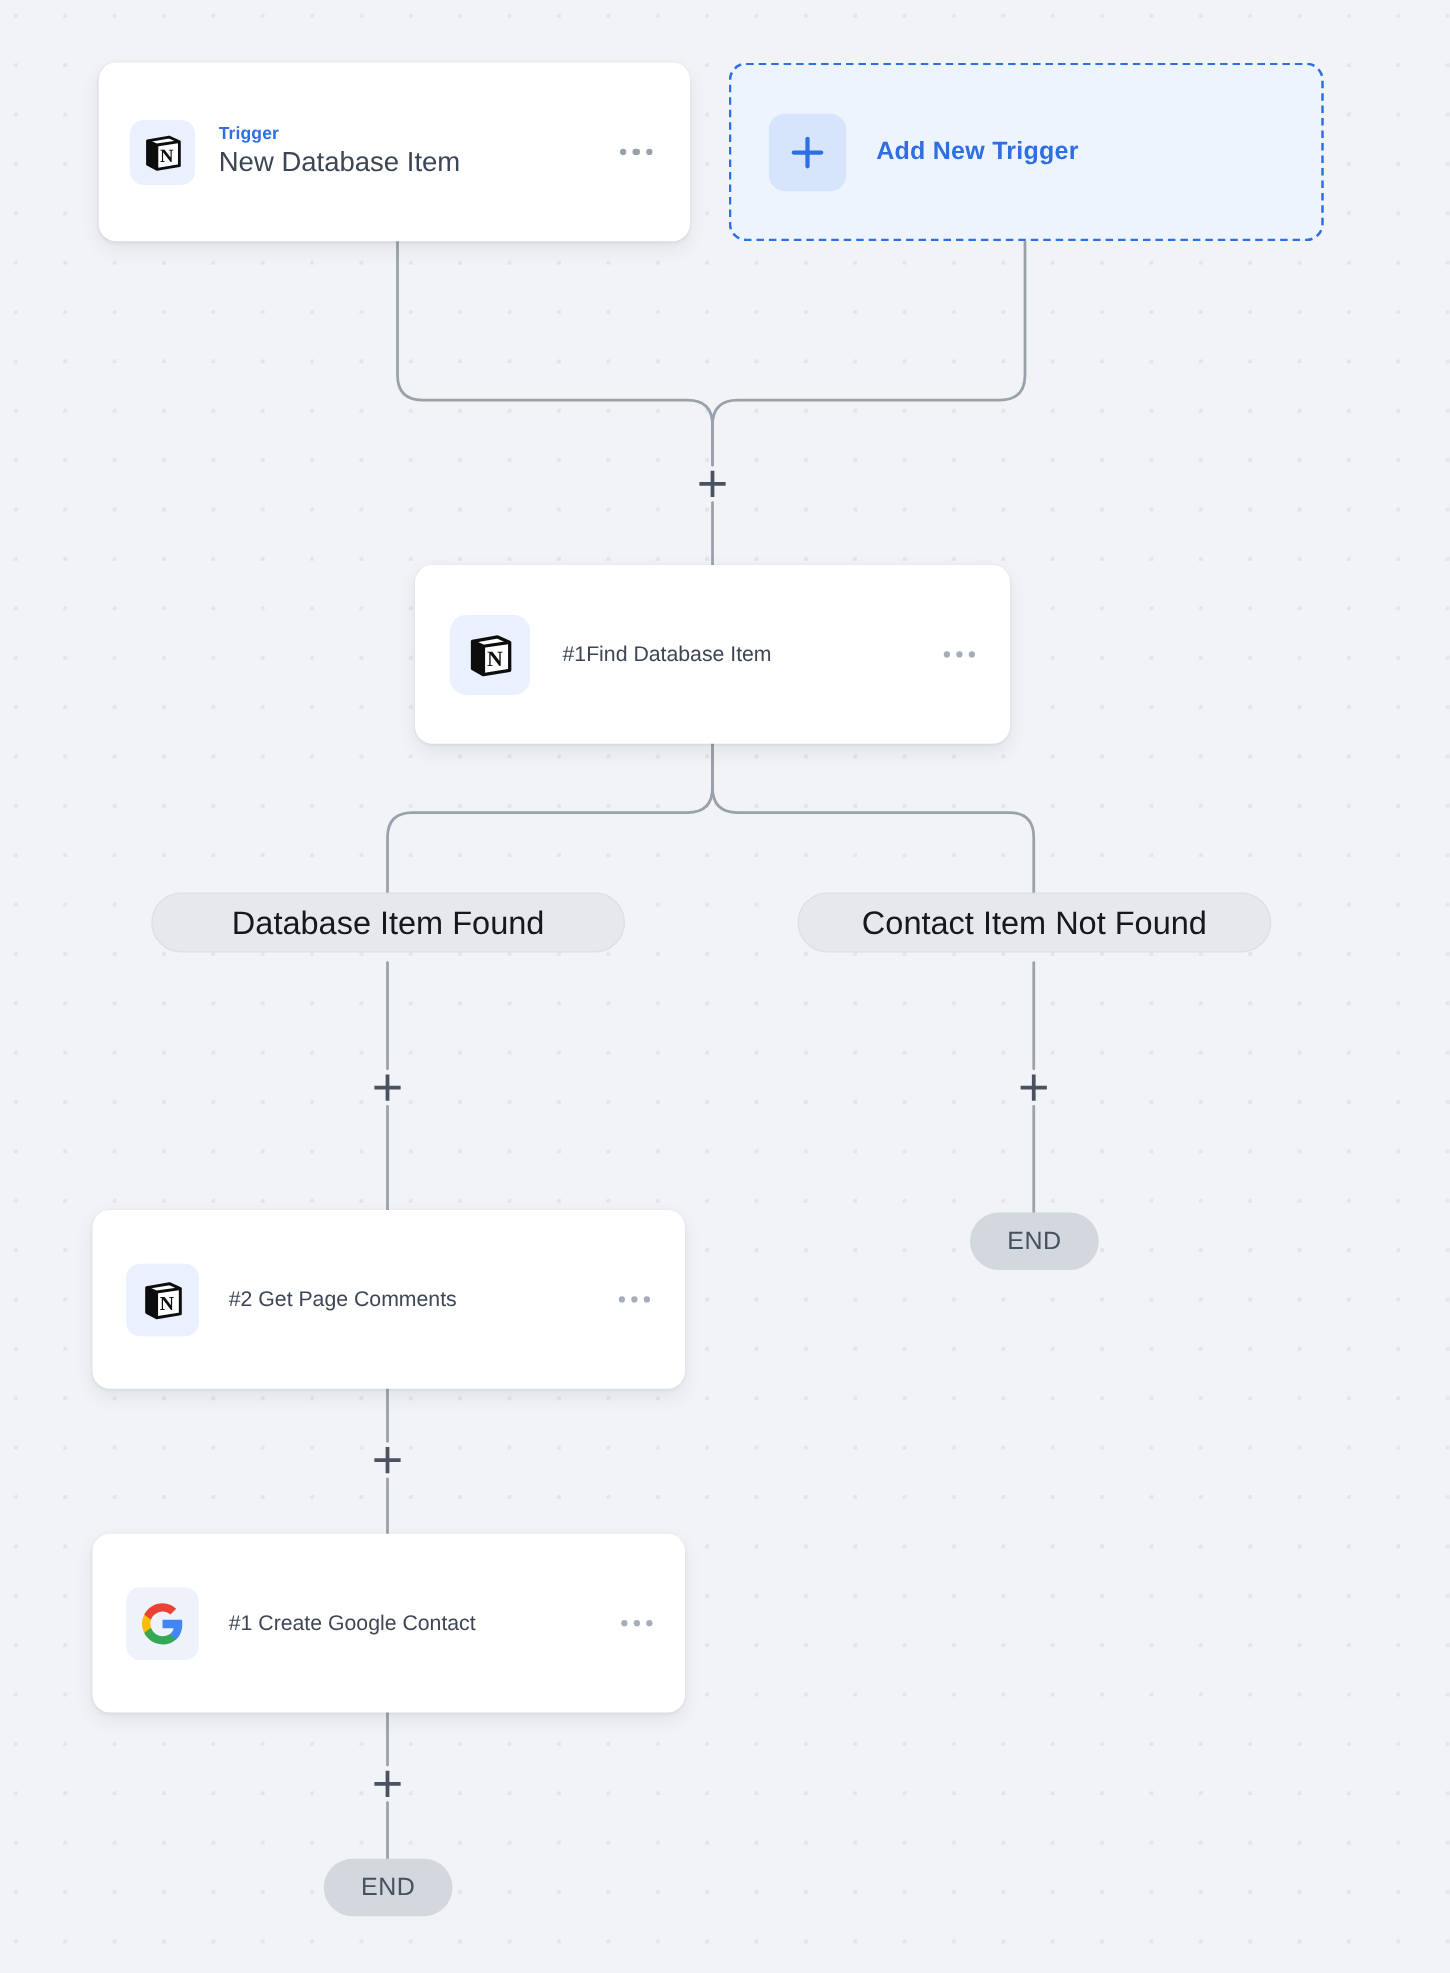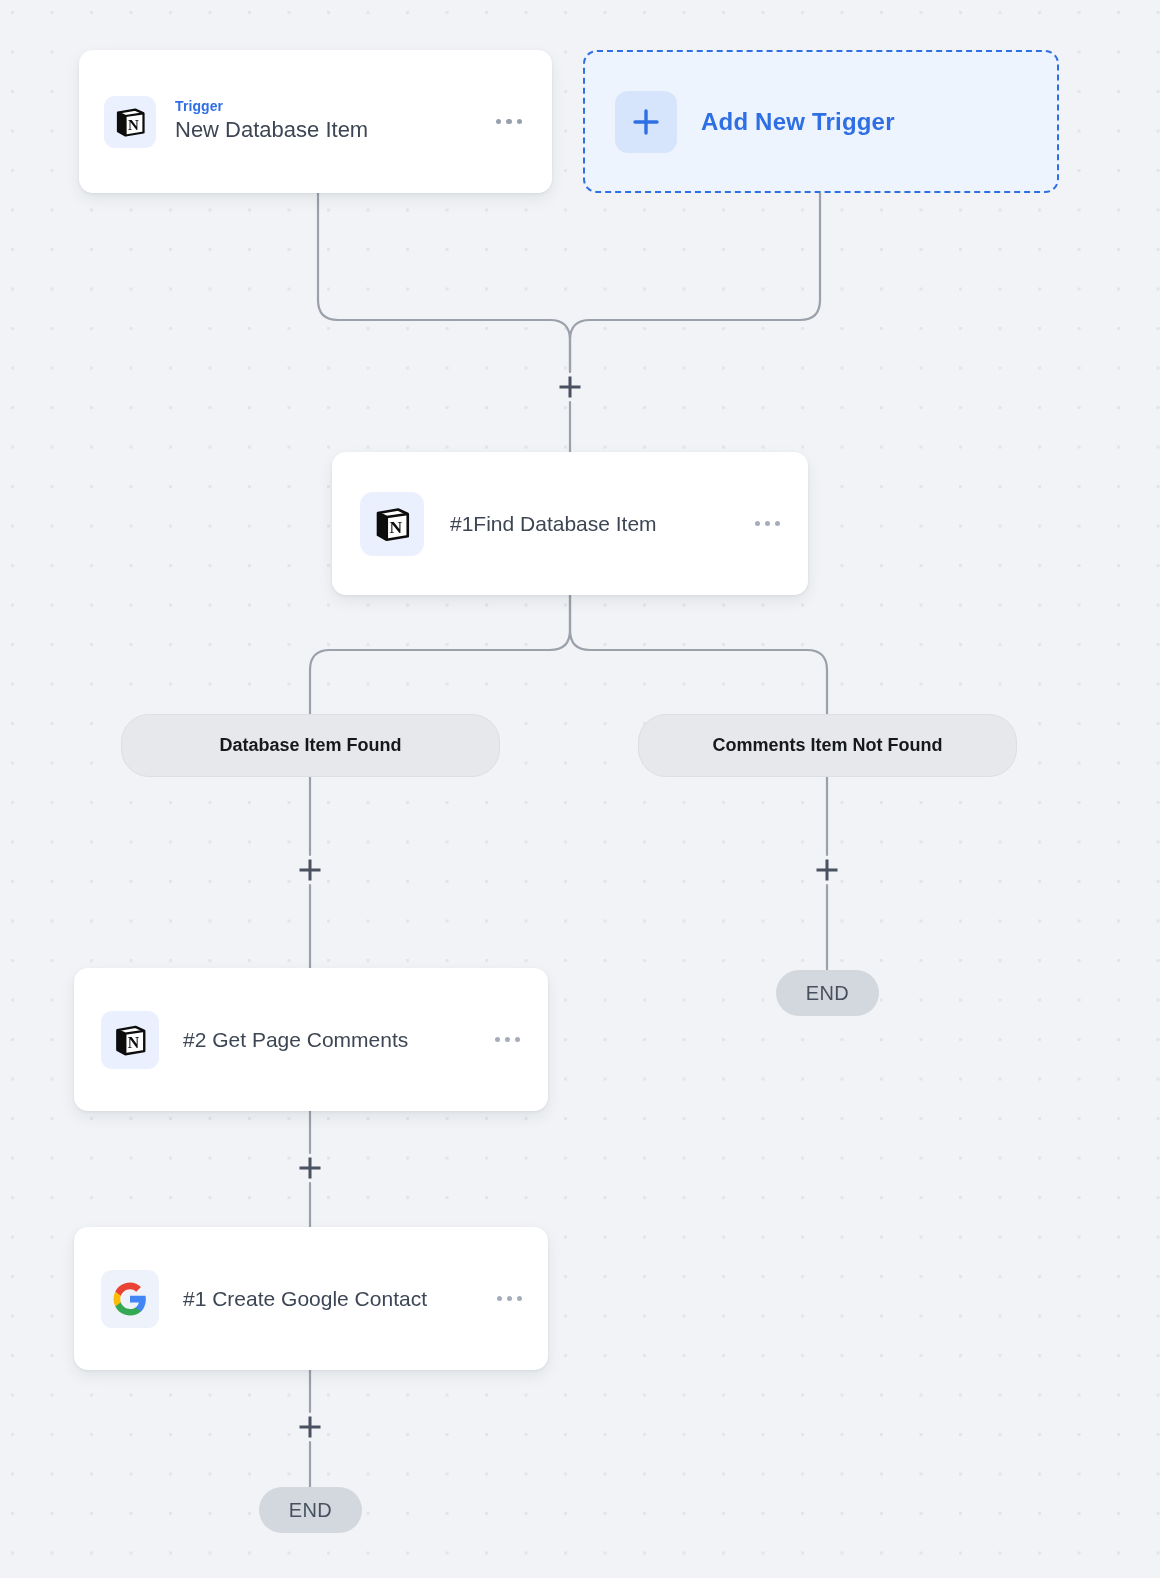--- a/index.html
+++ b/index.html
@@ -76,21 +76,21 @@
   .node-subtitle {
     color: #3d4654;
     font-size: 22px;
     font-weight: 400;
     line-height: 1.3;
     white-space: nowrap;
   }
 
   .node-label {
     color: #3d4654;
-    font-size: 21px;
+    font-size: 17px;
     font-weight: 400;
     white-space: nowrap;
   }
 
   .dots-menu {
     flex: 0 0 auto;
     display: flex;
     align-items: center;
     gap: 5px;
     padding: 10px 4px;
@@ -142,21 +142,21 @@
     border-radius: 13px;
     background: #d6e4fc;
     display: flex;
     align-items: center;
     justify-content: center;
     flex: 0 0 auto;
   }
   #add-trigger-card .plus-tile svg { display: block; }
   .add-trigger-label {
     color: #2f6fe4;
-    font-size: 24px;
+    font-size: 20px;
     font-weight: 700;
     letter-spacing: 0.2px;
     white-space: nowrap;
   }
 
   
   #find-db-card {
     left: 332px;
     top: 452px;
     width: 476px;
@@ -184,31 +184,31 @@
     width: 474px;
     height: 143px;
     padding: 0 22px 0 27px;
     gap: 24px;
   }
   #google-contact-card .icon-tile { width: 58px; height: 58px; background: #eef2fb; }
 
   
   .branch-pill {
     position: absolute;
-    height: 63px;
+    height: 48px;
     background: #e6e8eb;
     border: 1px solid #dcdfe3;
     border-radius: 28px;
     display: flex;
     align-items: center;
     justify-content: center;
     box-sizing: border-box;
     color: #16181c;
-    font-size: 18px;
-    font-weight: 700;
+    font-size: 26px;
+    font-weight: 400;
     white-space: nowrap;
     cursor: pointer;
   }
   #branch-found { left: 121px; top: 714px; width: 379px; }
   #branch-not-found { left: 638px; top: 714px; width: 379px; }
 
   
   .end-pill {
     position: absolute;
     height: 46px;
@@ -329,21 +329,21 @@
       <i></i>
         <i></i>
         <i></i>
     </span>
   </div>
 
   <div class="branch-pill" id="branch-found">
     <span>Database Item Found</span>
   </div>
   <div class="branch-pill" id="branch-not-found">
-    <span>Comments Item Not Found</span>
+    <span>Contact Item Not Found</span>
   </div>
 
   <div class="plus-node" style="left:293px; top:853px;">
     <svg width="26" height="26" viewBox="0 0 26 26" aria-hidden="true">
       <path d="M13 2.5 V23.5 M2.5 13 H23.5" stroke="#4a5160" stroke-width="3" stroke-linecap="butt"></path>
     </svg>
   </div>
   <div class="plus-node" style="left:810px; top:853px;">
     <svg width="26" height="26" viewBox="0 0 26 26" aria-hidden="true">
       <path d="M13 2.5 V23.5 M2.5 13 H23.5" stroke="#4a5160" stroke-width="3" stroke-linecap="butt"></path>

